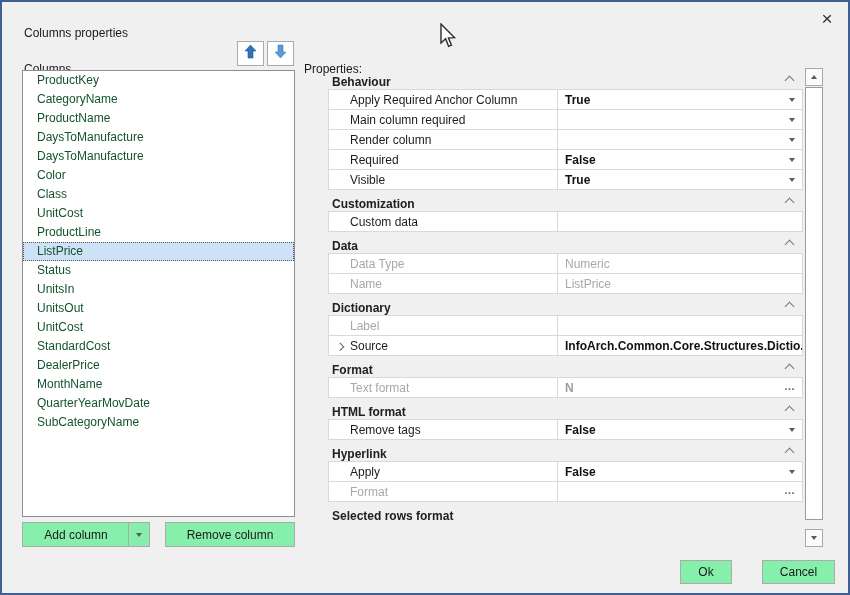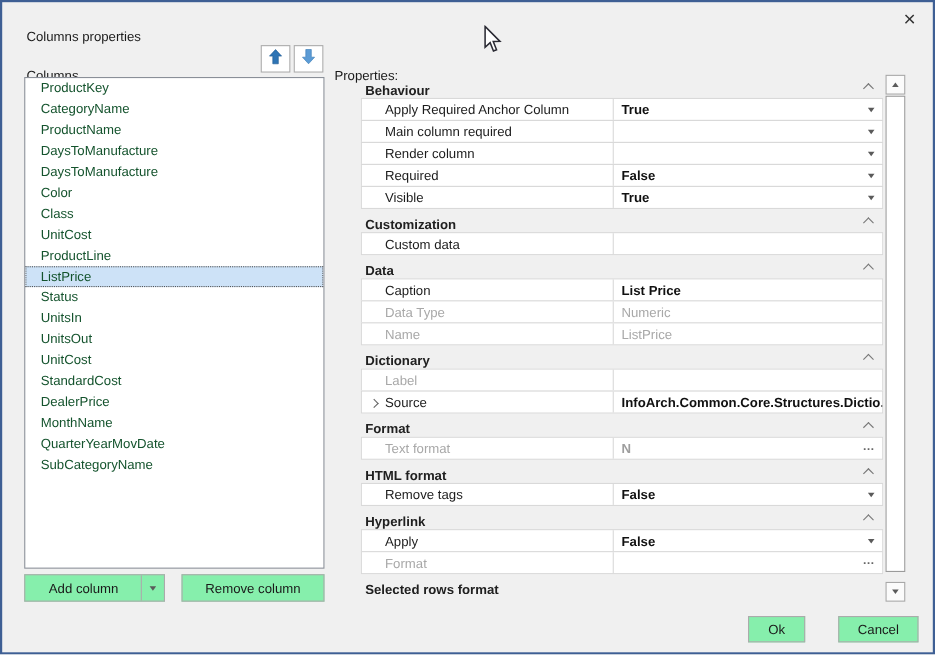--- a/index.html
+++ b/index.html
@@ -169,28 +169,20 @@
         </div>
         <div class="cell-value">
           <span></span>
         </div>
       </div>
       <div class="sec-header">
         <span>Data</span>
         <span class="chev-up"></span>
       </div>
       <div class="prow">
-        <div class="cell-label">
-          <span>Caption</span>
-        </div>
-        <div class="cell-value bold">
-          <span>List Price</span>
-        </div>
-      </div>
-      <div class="prow">
         <div class="cell-label disabled">
           <span>Data Type</span>
         </div>
         <div class="cell-value gray">
           <span>Numeric</span>
         </div>
       </div>
       <div class="prow">
         <div class="cell-label disabled">
           <span>Name</span>

